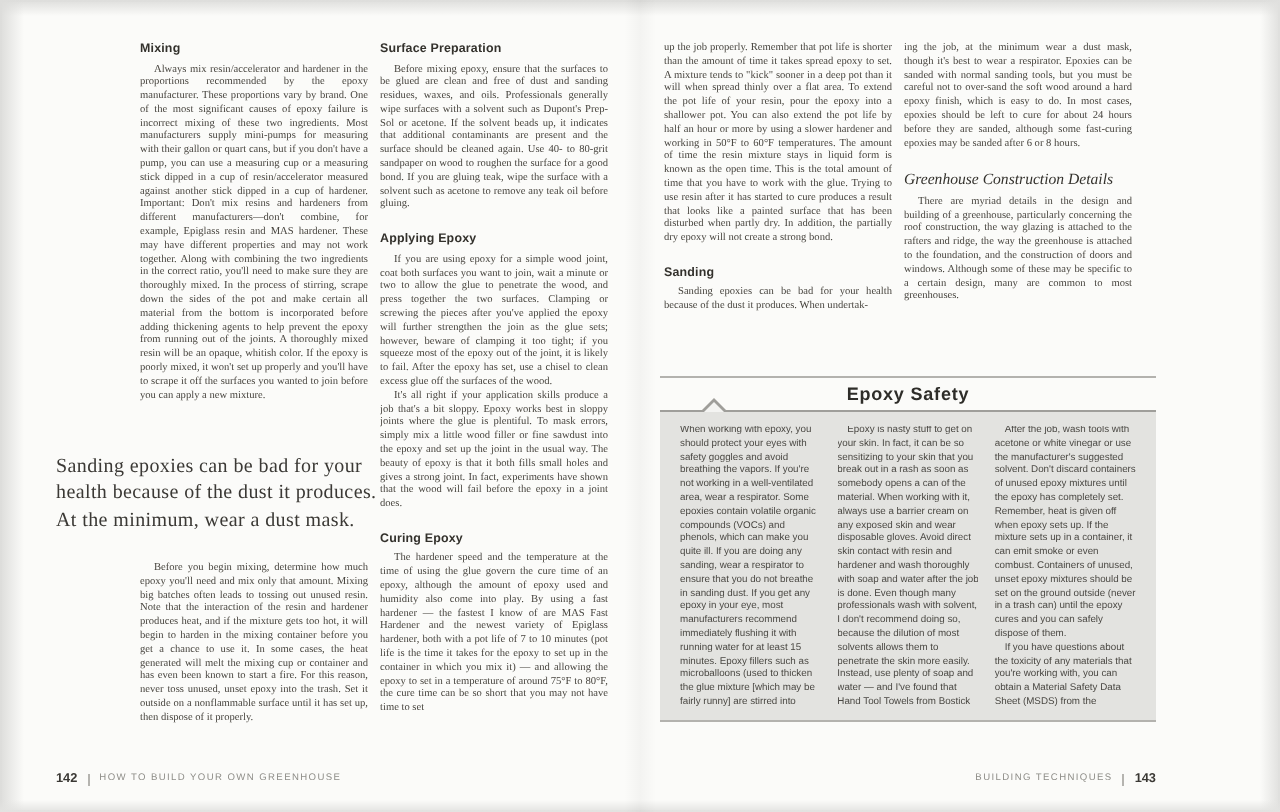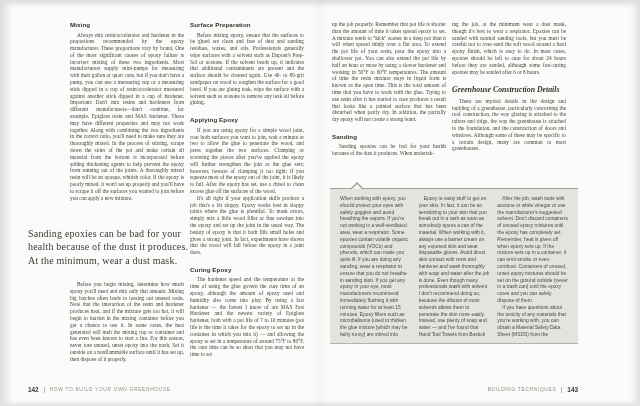--- a/index.html
+++ b/index.html
@@ -21,21 +21,21 @@
     background:linear-gradient(90deg,rgba(0,0,0,0),rgba(0,0,0,0.03),rgba(0,0,0,0));}
 
   .abs{position:absolute;}
   h3.shead{
     font-family:"Liberation Sans",sans-serif;font-weight:700;
     font-size:6.2px;line-height:7.5px;color:#33312c;
     margin:10px 0 3px 0;letter-spacing:0.1px;
   }
   h3.shead.first{margin-top:0;}
   h3.ghead{
-    font-family:"Liberation Serif",serif;font-style:italic;font-weight:700;
+    font-family:"Liberation Serif",serif;font-style:italic;font-weight:400;
     font-size:7.8px;line-height:9px;color:#33312c;margin:10px 0 3.5px 0;
   }
   p.body{
     font-size:5.3px;line-height:6.8px;margin:0;color:#47443e;
     text-align:justify;text-indent:7px;
   }
   p.body.noind{text-indent:0;}
   .clip{overflow:hidden;}
 
   .pullquote{
@@ -118,20 +118,21 @@
     <p class="body">Sanding epoxies can be bad for your health because of the dust it produces. When undertak-</p>
   </div>
 
   <div class="abs clip" style="left:452px;top:21px;width:114px;height:158px;">
     <p class="body noind">ing the job, at the minimum wear a dust mask, though it's best to wear a respirator. Epoxies can be sanded with normal sanding tools, but you must be careful not to over-sand the soft wood around a hard epoxy finish, which is easy to do. In most cases, epoxies should be left to cure for about 24 hours before they are sanded, although some fast-curing epoxies may be sanded after 6 or 8 hours.</p>
     <h3 class="ghead">Greenhouse Construction Details</h3>
     <p class="body">There are myriad details in the design and building of a greenhouse, particularly concerning the roof construction, the way glazing is attached to the rafters and ridge, the way the greenhouse is attached to the foundation, and the construction of doors and windows. Although some of these may be specific to a certain design, many are common to most greenhouses.</p>
   </div>
 
   <div class="safety-box">
+    <div class="box-title">Epoxy Safety</div>
     <div class="box-content">
       <div class="notch"></div>
       <div class="box-col">
         <p>When working with epoxy, you should protect your eyes with safety goggles and avoid breathing the vapors. If you're not working in a well-ventilated area, wear a respirator. Some epoxies contain volatile organic compounds (VOCs) and phenols, which can make you quite ill. If you are doing any sanding, wear a respirator to ensure that you do not breathe in sanding dust. If you get any epoxy in your eye, most manufacturers recommend immediately flushing it with running water for at least 15 minutes. Epoxy fillers such as microballoons (used to thicken the glue mixture [which may be fairly runny] are stirred into mixed epoxy. Because these fillers usually come in the form of powders, to prevent inhaling them, you should wear a respirator (or, at minimum, a dust mask) when working with them.</p>
       </div>
       <div class="box-col">
         <p class="ind">Epoxy is nasty stuff to get on your skin. In fact, it can be so sensitizing to your skin that you break out in a rash as soon as somebody opens a can of the material. When working with it, always use a barrier cream on any exposed skin and wear disposable gloves. Avoid direct skin contact with resin and hardener and wash thoroughly with soap and water after the job is done. Even though many professionals wash with solvent, I don't recommend doing so, because the dilution of most solvents allows them to penetrate the skin more easily. Instead, use plenty of soap and water — and I've found that Hand Tool Towels from Bostick are ideal for removing any resin that does get on your skin. Packaged in a can, these towels are handy to have around your workplace and home.</p>
       </div>
       <div class="box-col">
         <p class="ind">After the job, wash tools with acetone or white vinegar or use the manufacturer's suggested solvent. Don't discard containers of unused epoxy mixtures until the epoxy has completely set. Remember, heat is given off when epoxy sets up. If the mixture sets up in a container, it can emit smoke or even combust. Containers of unused, unset epoxy mixtures should be set on the ground outside (never in a trash can) until the epoxy cures and you can safely dispose of them.</p>

